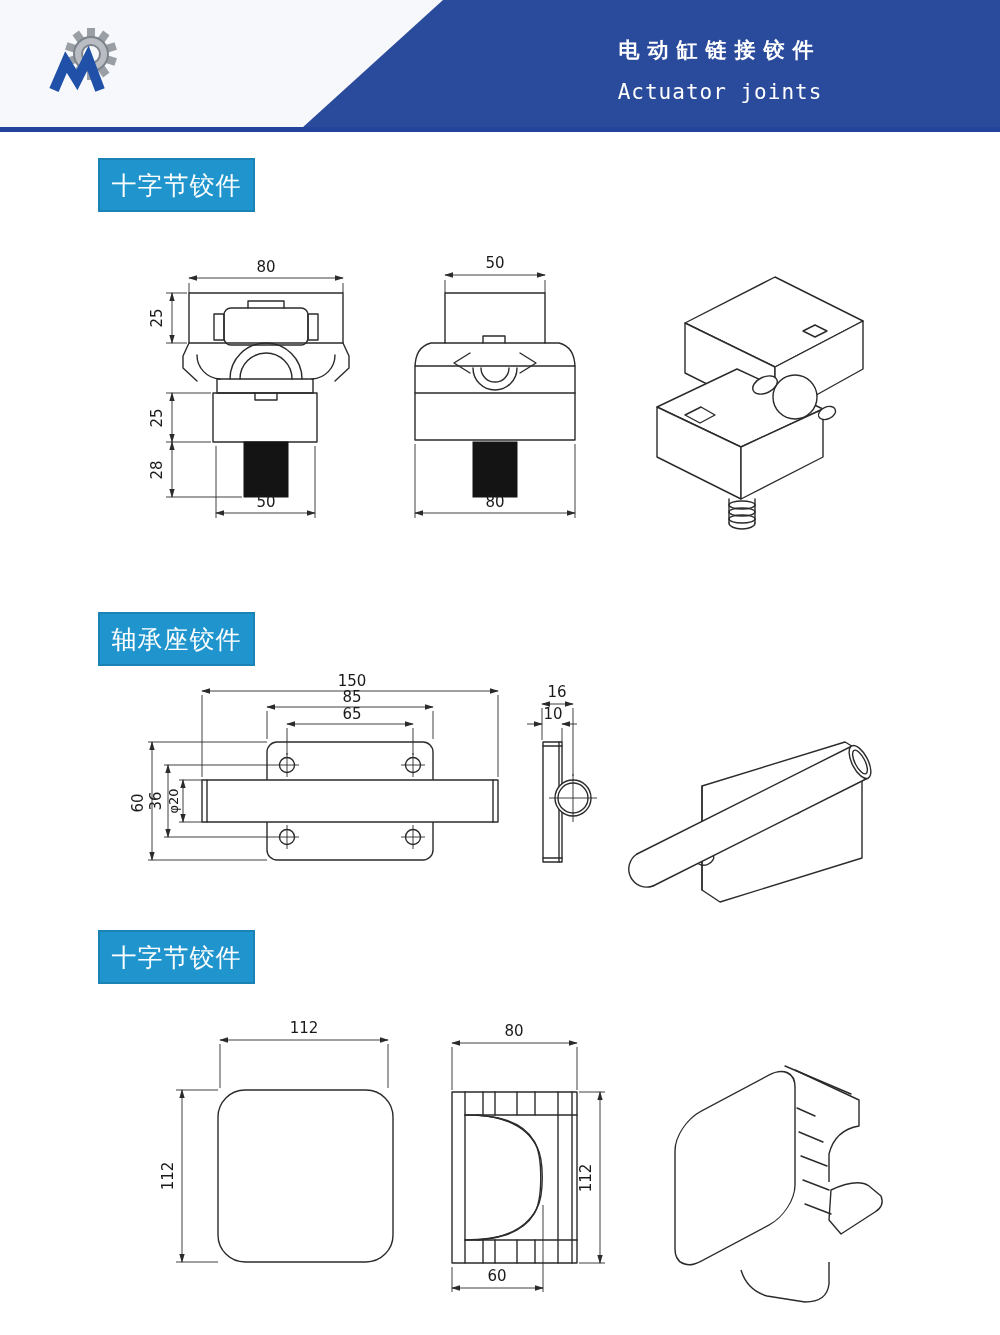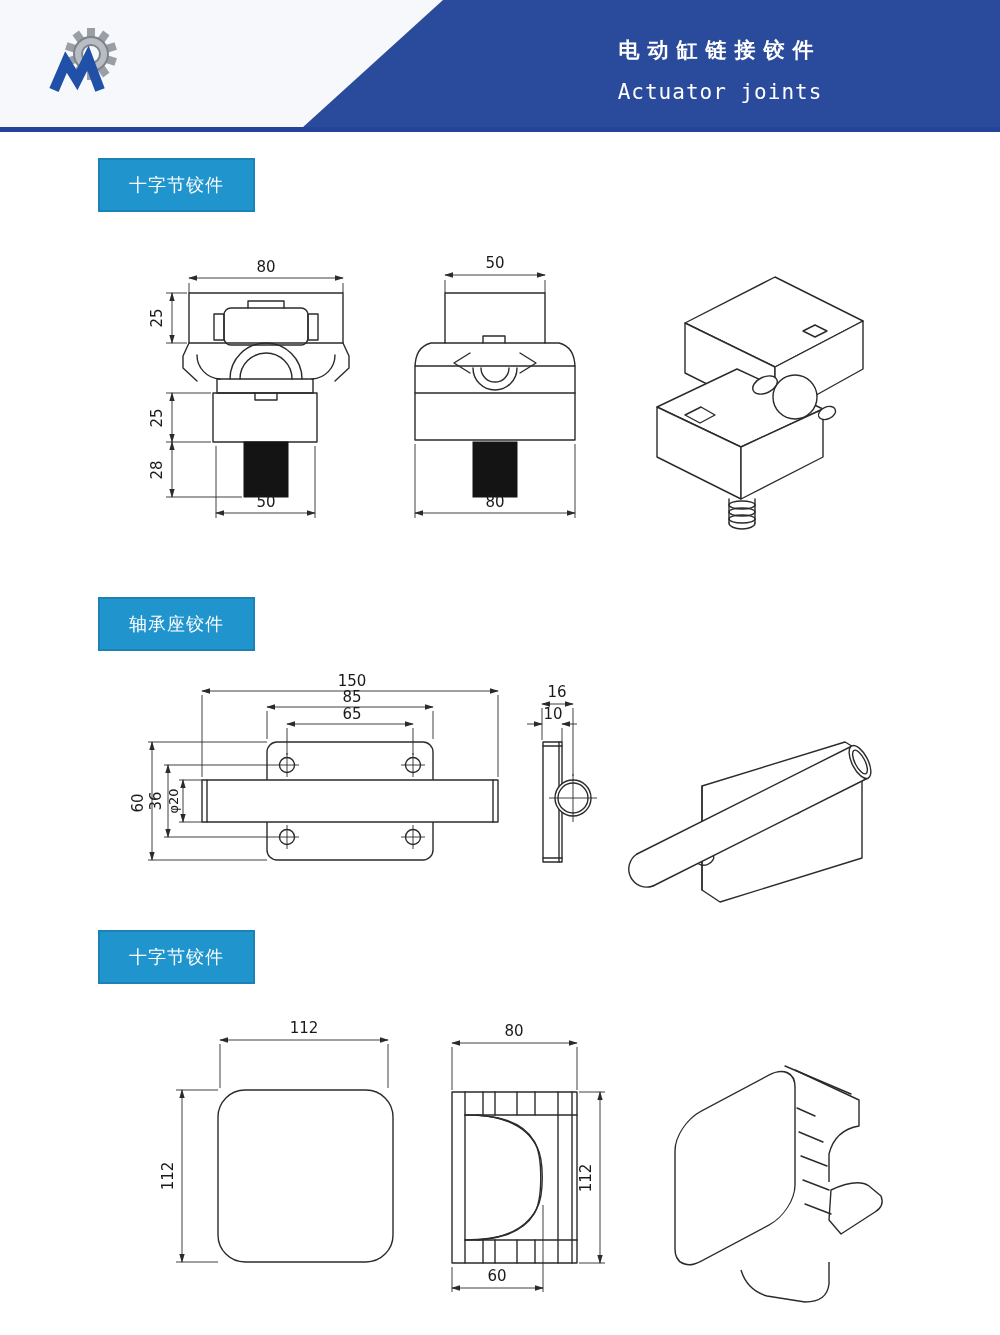--- a/index.html
+++ b/index.html
@@ -13,21 +13,21 @@
   .logo{position:absolute;left:50px;top:24px;width:70px;height:80px;}
   .brand{position:absolute;left:118px;top:38px;line-height:1;}
   .brand-cn{font-size:33px;font-weight:bold;color:#151515;letter-spacing:6px;white-space:nowrap;}
   .brand-en{font-size:18px;font-weight:bold;color:#1d4aa2;letter-spacing:6px;margin-top:6px;}
   .title-cn{position:absolute;left:555px;top:36px;width:330px;text-align:center;color:#fff;
             font-size:21px;font-weight:bold;letter-spacing:8px;white-space:nowrap;}
   .title-en{position:absolute;left:555px;top:80px;width:330px;text-align:center;color:#fff;
             font-size:21px;font-family:"DejaVu Sans Mono","Liberation Mono",monospace;letter-spacing:1px;}
   
   .badge{position:absolute;left:98px;width:157px;height:54px;background:#2095cd;border:2px solid #1b82b5;
-         box-sizing:border-box;color:#fff;font-size:18px;letter-spacing:1px;
+         box-sizing:border-box;color:#fff;font-size:25px;letter-spacing:1px;
          display:flex;align-items:center;justify-content:center;white-space:nowrap;}
   
   svg{position:absolute;overflow:visible;}
   .p  {fill:none;stroke:#2b2b2b;stroke-width:1.4;stroke-linejoin:round;stroke-linecap:round;}
   .pw {fill:#ffffff;stroke:#2b2b2b;stroke-width:1.4;stroke-linejoin:round;}
   .d  {stroke:#2b2b2b;stroke-width:0.9;fill:none;}
   .blk{fill:#141414;stroke:#141414;stroke-width:1;}
   text.dim{font-family:"DejaVu Sans","Liberation Sans",sans-serif;font-size:15px;fill:#1a1a1a;text-anchor:middle;}
   text.dim.sm{font-size:13px;}
   marker path{fill:#2b2b2b;}
@@ -153,21 +153,21 @@
     <circle class="pw" cx="180" cy="142" r="22"></circle>
     <ellipse class="pw" cx="212" cy="158" rx="9" ry="6" transform="rotate(-25 212 158)"></ellipse>
     <line class="p" x1="114" y1="244" x2="114" y2="268"></line>
     <line class="p" x1="140" y1="244" x2="140" y2="268"></line>
     <ellipse class="p" cx="127" cy="250" rx="13" ry="4"></ellipse>
     <ellipse class="p" cx="127" cy="257" rx="13" ry="4"></ellipse>
     <ellipse class="p" cx="127" cy="264" rx="13" ry="4"></ellipse>
     <path class="p" d="M114,268 A13,6 0 0 0 140,268"></path>
   </svg>
 
-  <div class="badge" style="top:597px">轴承座铰件</div>
+  <div class="badge" style="top:612px">轴承座铰件</div>
 
   <svg style="left:130px;top:675px" width="390" height="210" viewBox="0 0 390 210">
     <defs>
         <marker id="m4" viewBox="0 0 10 6" refX="9" refY="3" markerWidth="10" markerHeight="6" orient="auto-start-reverse">
           <path d="M0,0 L10,3 L0,6 Z"></path>
         </marker>
       </defs>
     <rect class="pw" x="137" y="67" width="166" height="118" rx="10"></rect>
     <rect class="pw" x="72" y="105" width="296" height="42"></rect>
     <line class="p" x1="77" y1="105" x2="77" y2="147"></line>

